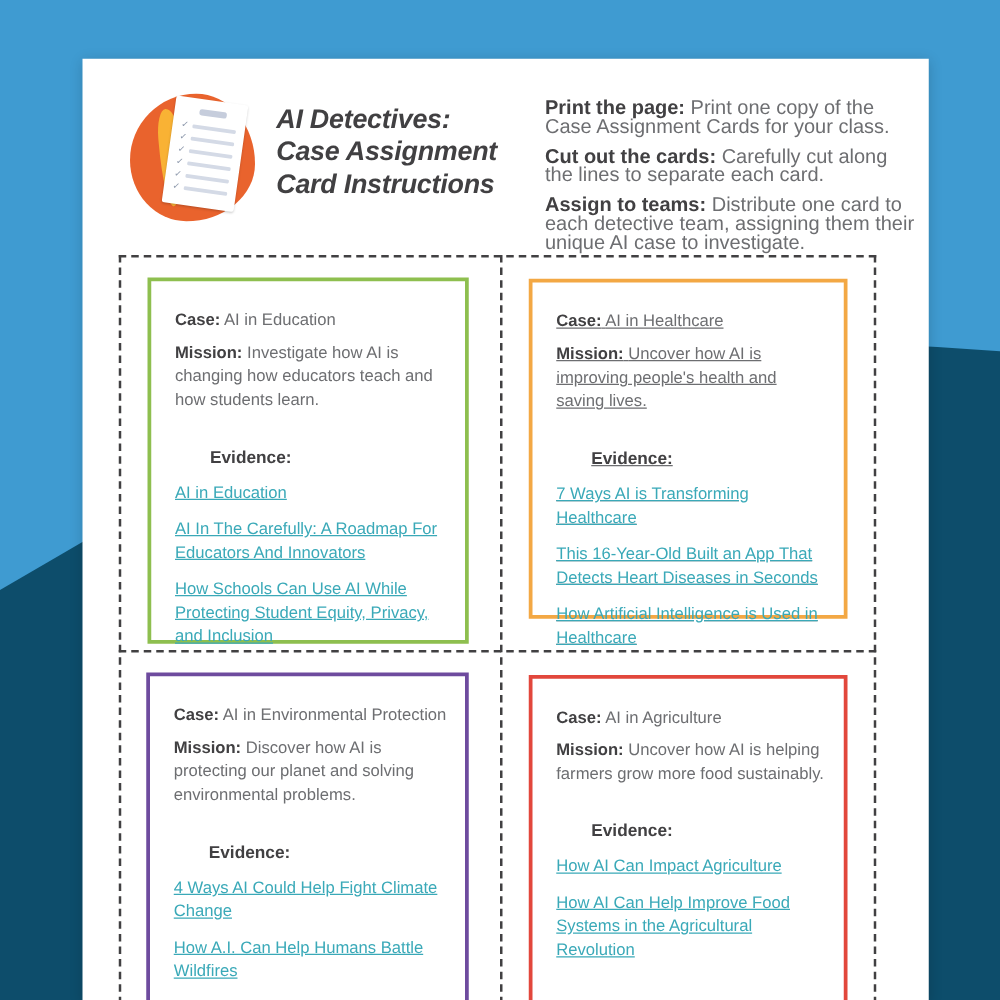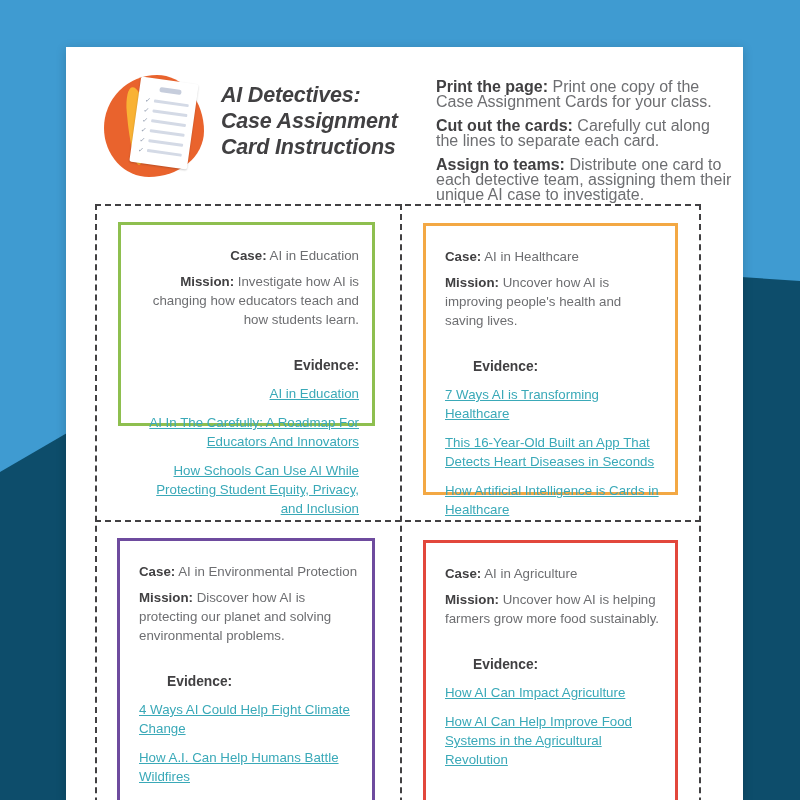--- a/index.html
+++ b/index.html
@@ -36,22 +36,22 @@
   .instr{margin-bottom:9px;}
   .instr b{color:var(--heading);font-weight:700;}
   
   .cut-area{position:absolute;left:29px;top:157px;width:606px;height:700px;
             border:2px dashed var(--dash);border-bottom:none;}
   .cut-v{position:absolute;left:334px;top:157px;height:700px;border-left:2px dashed var(--dash);}
   .cut-h{position:absolute;left:29px;top:473px;width:606px;border-top:2px dashed var(--dash);}
   
   .card{position:absolute;background:#fff;border:3px solid #999;
         padding:21px 13px 16px 19px;font-size:13.3px;line-height:19px;color:var(--body);}
-  .card-0{left:52px;top:175px;width:257px;height:204px;text-align:right;}
-  .card-1{left:357px;top:176px;width:255px;height:272px;}
+  .card-0{left:52px;top:175px;width:257px;height:293px;}
+  .card-1{left:357px;top:176px;width:255px;height:272px;text-decoration:underline;}
   .card-2{left:51px;top:491px;width:258px;height:320px;}
   .card-3{left:357px;top:493px;width:255px;height:318px;}
   .lbl{color:var(--heading);font-weight:700;}
   .mission{margin-top:7px;}
   .evidence-label{margin-top:27px;margin-bottom:9px;color:var(--heading);font-weight:700;font-size:13.8px;margin-left:28px;}
   .link{display:block;color:var(--link);text-decoration:underline;cursor:pointer;
         margin-bottom:10px;}
 </style>
 </head>
 <body>
@@ -117,21 +117,21 @@
     <a class="link">AI In The Carefully: A Roadmap For Educators And Innovators</a>
     <a class="link">How Schools Can Use AI While Protecting Student Equity, Privacy, and Inclusion</a>
   </div>
 
   <div class="card card-1" style="border-color: rgb(243, 168, 68);">
     <p><b class="lbl">Case:</b> <span>AI in Healthcare</span></p>
     <p class="mission"><b class="lbl">Mission:</b> <span>Uncover how AI is improving people's health and saving lives.</span></p>
     <p class="evidence-label">Evidence:</p>
     <a class="link">7 Ways AI is Transforming Healthcare</a>
     <a class="link">This 16-Year-Old Built an App That Detects Heart Diseases in Seconds</a>
-    <a class="link">How Artificial Intelligence is Cards in Healthcare</a>
+    <a class="link">How Artificial Intelligence is Used in Healthcare</a>
   </div>
 
   <div class="card card-2" style="border-color: rgb(110, 75, 158);">
     <p><b class="lbl">Case:</b> <span>AI in Environmental Protection</span></p>
     <p class="mission"><b class="lbl">Mission:</b> <span>Discover how AI is protecting our planet and solving environmental problems.</span></p>
     <p class="evidence-label">Evidence:</p>
     <a class="link">4 Ways AI Could Help Fight Climate Change</a>
     <a class="link">How A.I. Can Help Humans Battle Wildfires</a>
   </div>
 

